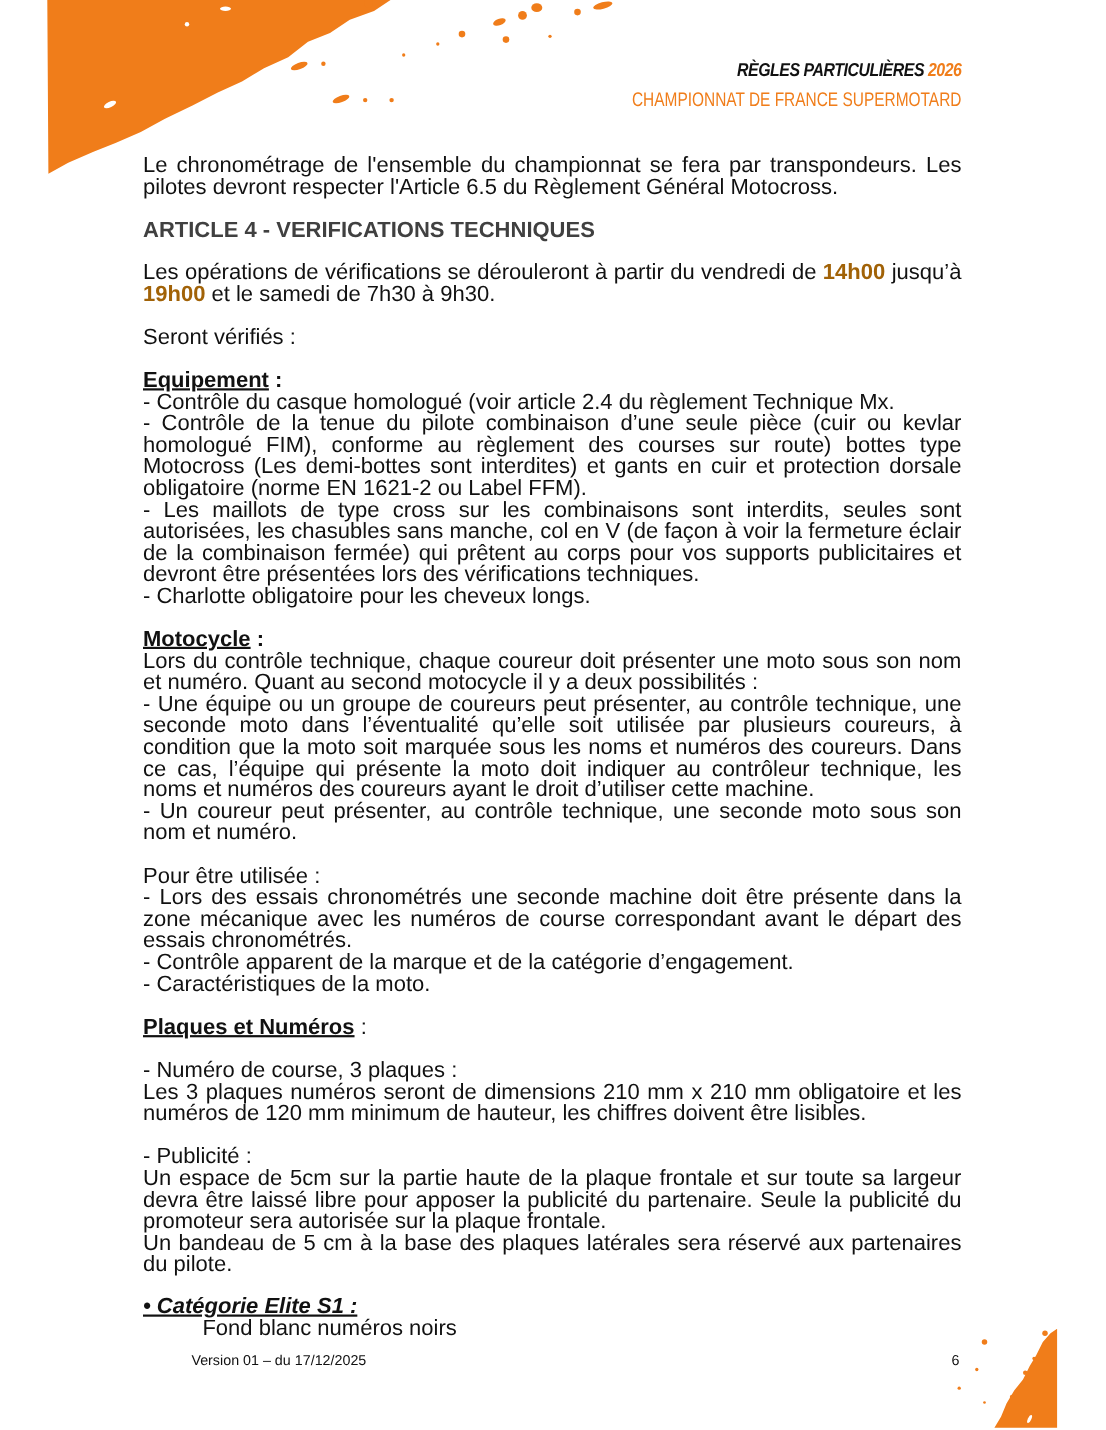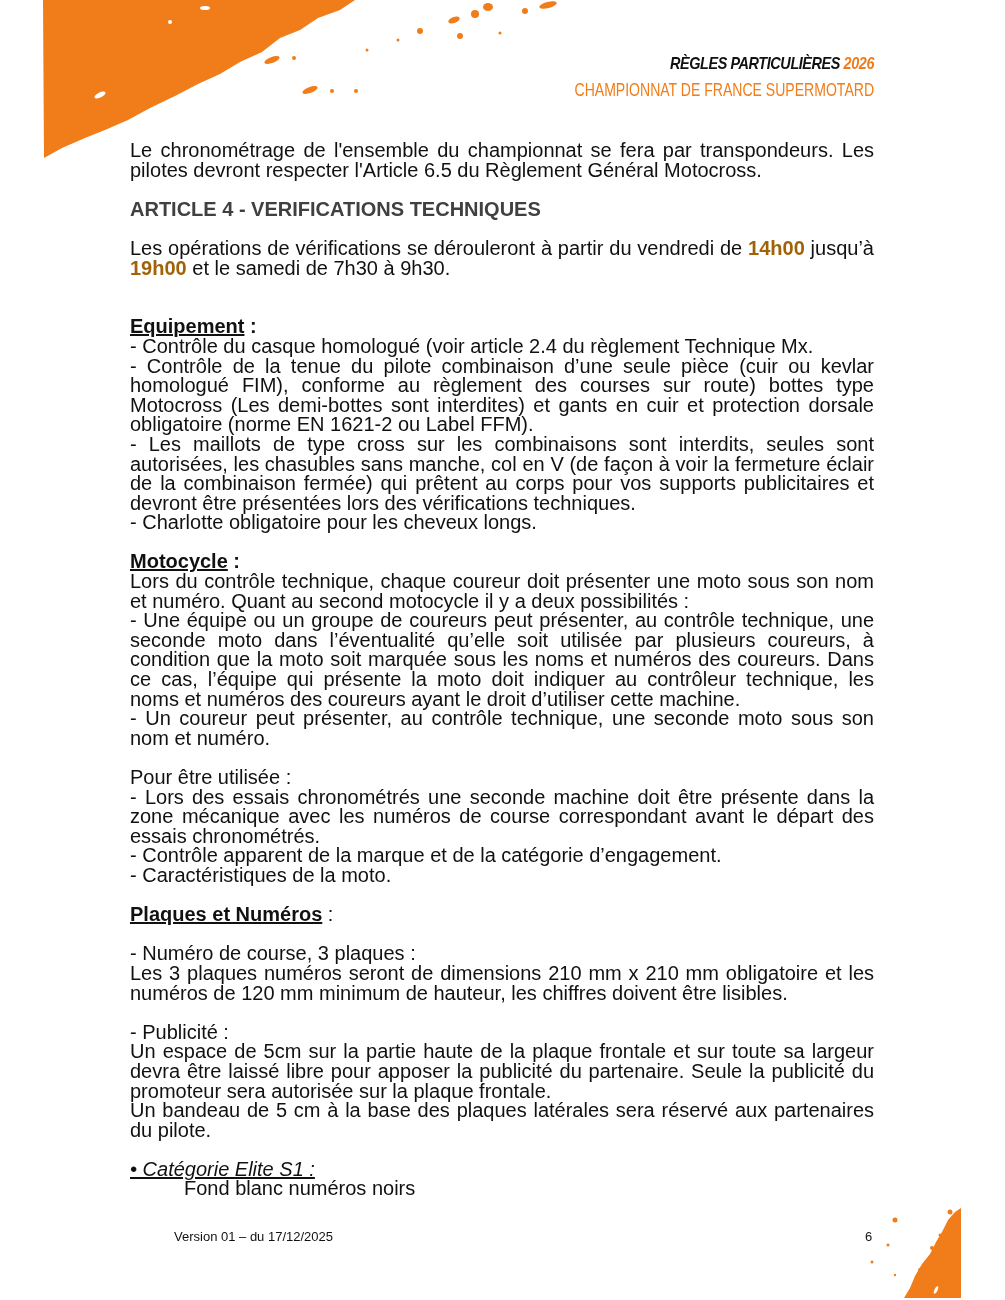--- a/index.html
+++ b/index.html
@@ -15,21 +15,21 @@
                   font-family: "Liberation Sans Narrow", "Liberation Sans", sans-serif; font-size: 18px;
                   transform: scaleX(0.78); transform-origin: right; white-space: nowrap; }
     .content { position: absolute; left: 130px; top: 141px; width: 744px;
                font-size: 20px; line-height: 19.6px; text-align: justify; }
     .content p { margin: 0; }
     .gap { height: 19.6px; }
     .article-heading { color: #404040; font-weight: bold; margin: 0; }
     .red { color: #a16207; font-weight: bold; }
     .subhead { font-weight: bold; margin-top: 37px; }
     .subhead .u { text-decoration: underline; }
-    .cat { font-weight: normal; font-style: italic; text-decoration: underline; }
+    .cat { font-weight: bold; font-style: italic; text-decoration: underline; }
     .indent { padding-left: 54px; }
     .footer-version { position: absolute; left: 174px; top: 1229px; font-size: 13px; }
     .footer-page { position: absolute; left: 865px; top: 1229px; font-size: 13px; }
   </style>
 </head>
 <body>
 
 <svg class="corner-tl" viewBox="0 0 600 170">
   <path fill="#f07d1a" d="M43,0 L355,0 L340,10 L318,18 L300,30 L280,38 L262,52 L240,62 L220,74 L198,84 L175,96 L150,108 L128,120 L105,130 L85,138 L62,148 L44,158 Z"></path>
   <ellipse cx="100" cy="95" rx="6" ry="2.5" fill="#fff" transform="rotate(-25 100 95)"></ellipse>
@@ -61,20 +61,21 @@
 
 <div class="content">
   <p>Le chronométrage de l'ensemble du championnat se fera par transpondeurs. Les pilotes devront respecter l'Article 6.5 du Règlement Général Motocross.</p>
   <div class="gap"></div>
   <p class="article-heading">ARTICLE 4 - VERIFICATIONS TECHNIQUES</p>
   <div class="gap"></div>
   <p>
     <span>Les opérations de vérifications se dérouleront à partir du vendredi de </span><span class="red">14h00</span><span> jusqu’à </span><span class="red">19h00</span><span> et le samedi de 7h30 à 9h30.</span>
   </p>
   <div class="gap"></div>
+  <p>Seront vérifiés :</p>
   <div class="gap"></div>
 
   <p class="subhead"><span class="u">Equipement</span><span> :</span></p>
   <p>- Contrôle du casque homologué (voir article 2.4 du règlement Technique Mx.</p>
   <p>- Contrôle de la tenue du pilote combinaison d’une seule pièce (cuir ou kevlar homologué FIM), conforme au règlement des courses sur route) bottes type Motocross (Les demi-bottes sont interdites) et gants en cuir et protection dorsale obligatoire (norme EN 1621-2 ou Label FFM).</p>
   <p>- Les maillots de type cross sur les combinaisons sont interdits, seules sont autorisées, les chasubles sans manche, col en V (de façon à voir la fermeture éclair de la combinaison fermée) qui prêtent au corps pour vos supports publicitaires et devront être présentées lors des vérifications techniques.</p>
   <p>- Charlotte obligatoire pour les cheveux longs.</p>
   <div class="gap"></div>
 
   <p class="subhead"><span class="u">Motocycle</span><span> :</span></p>

